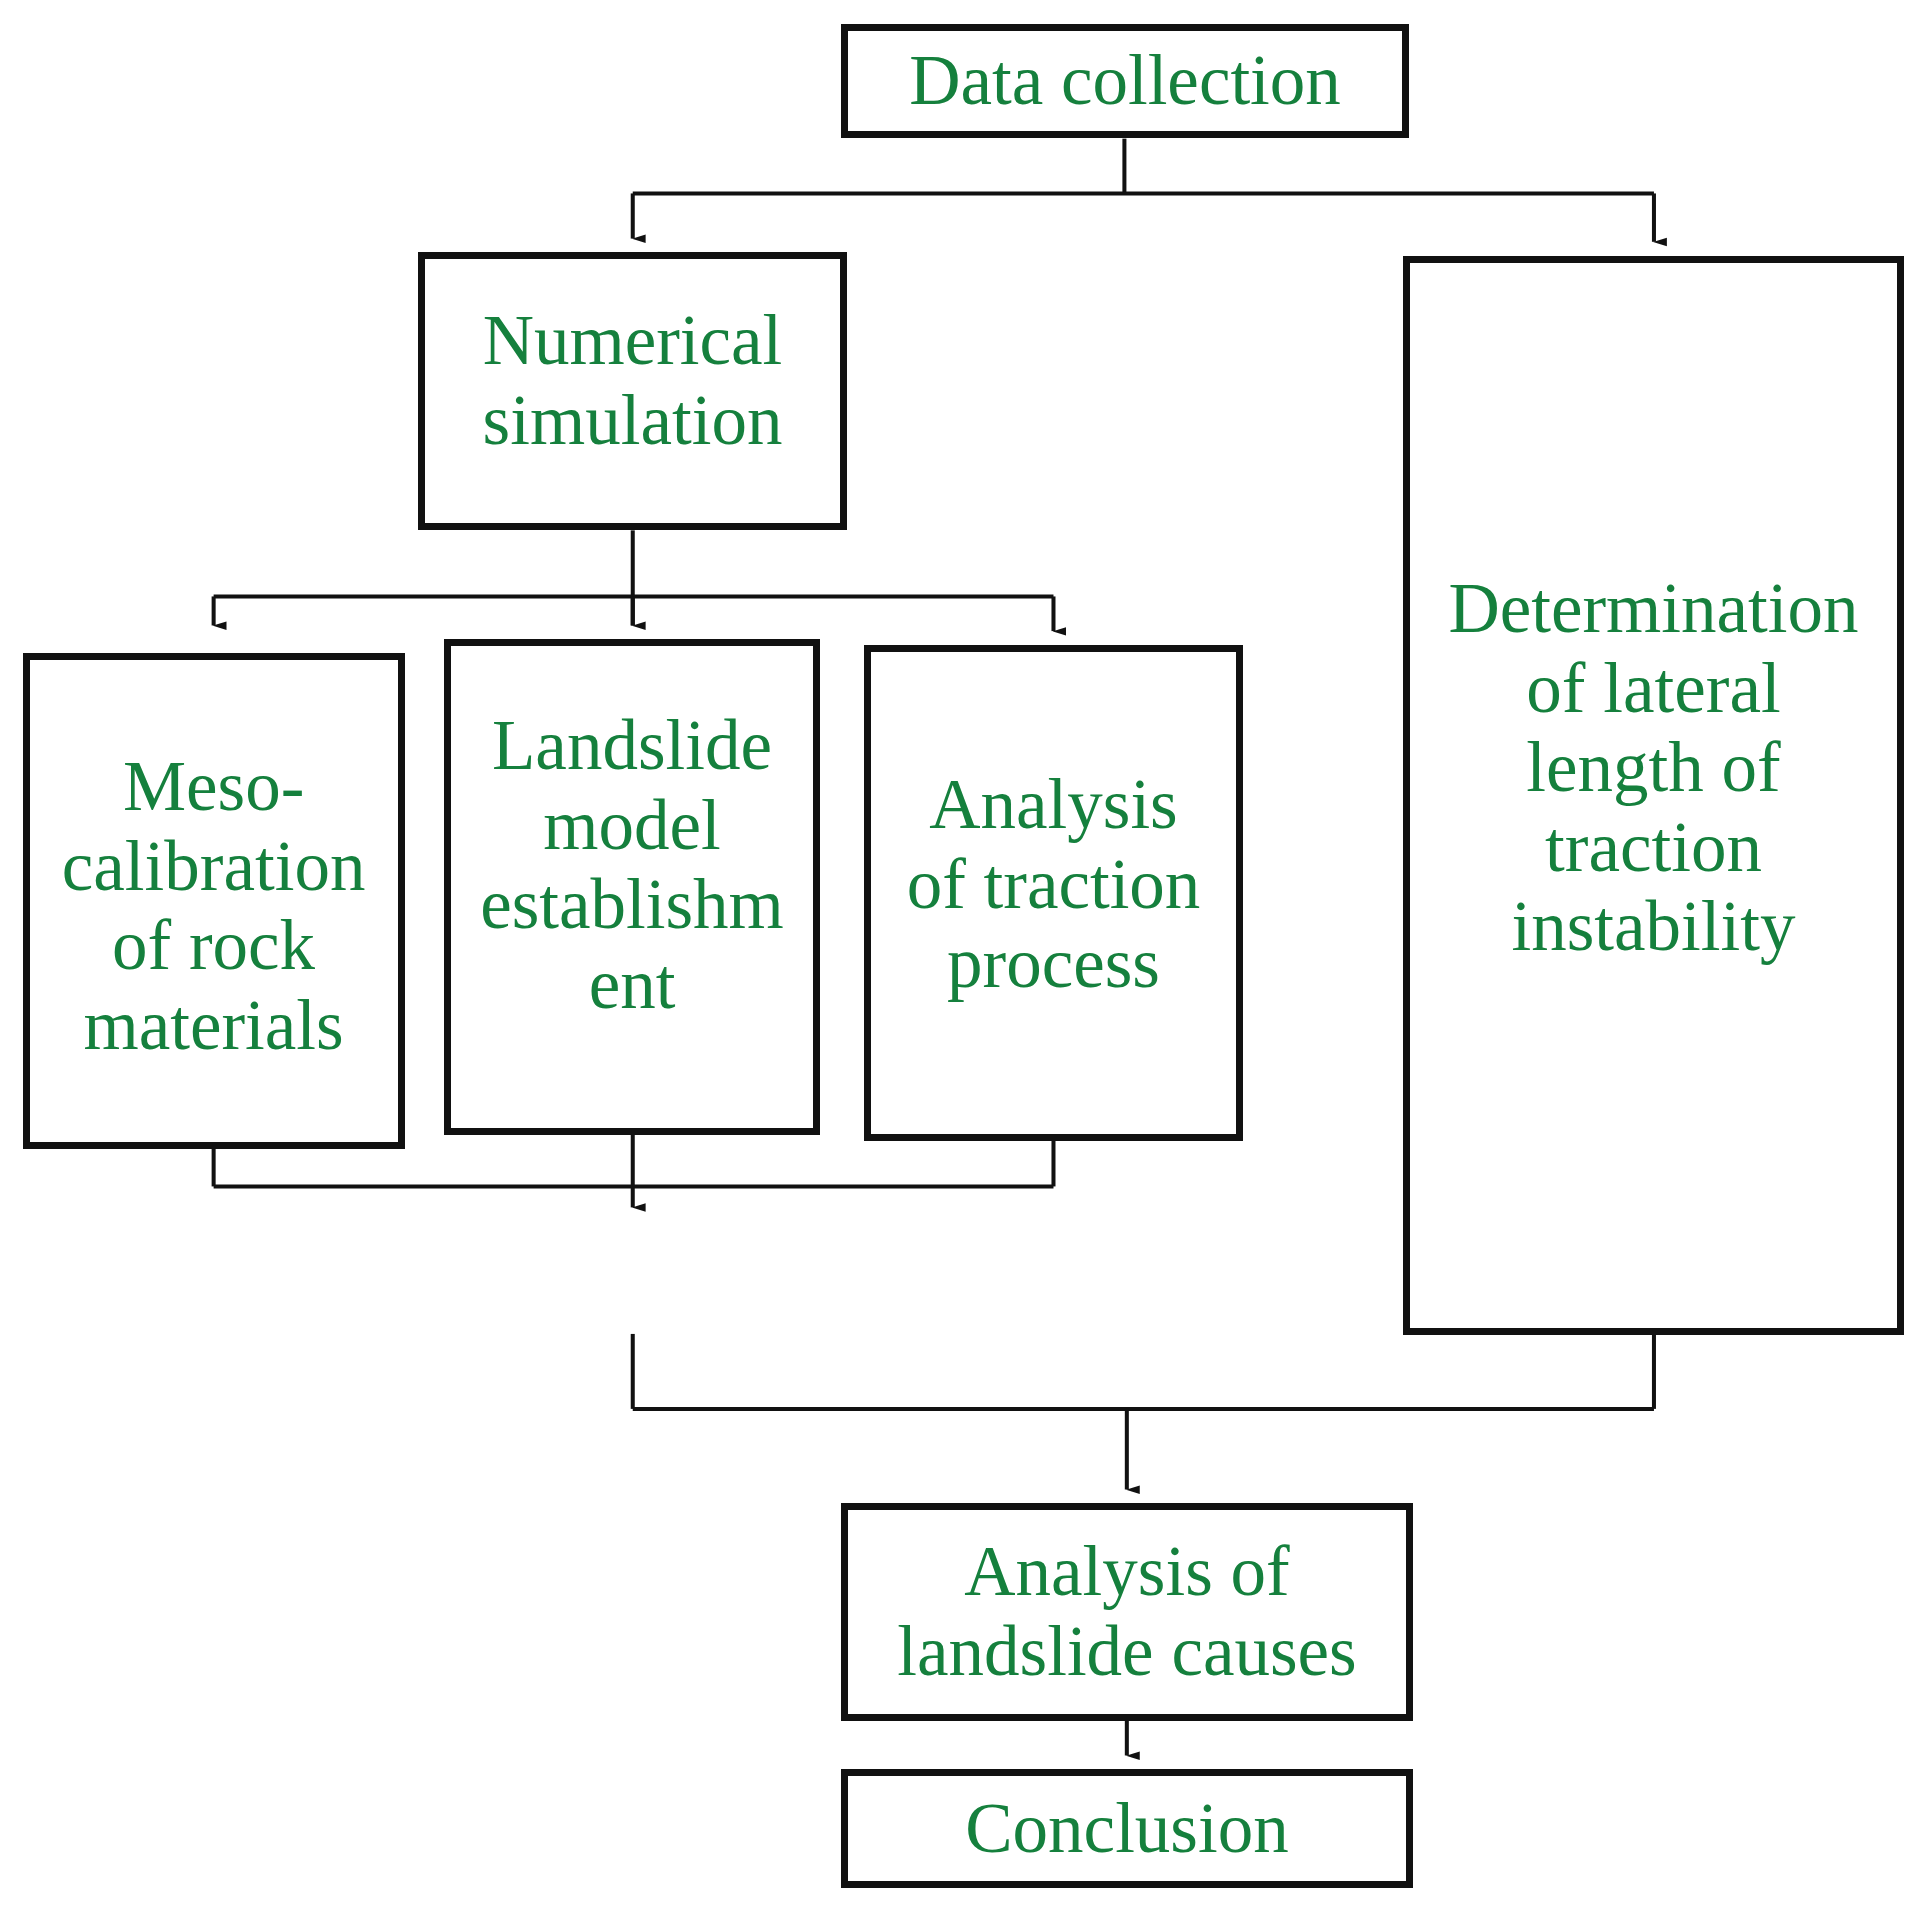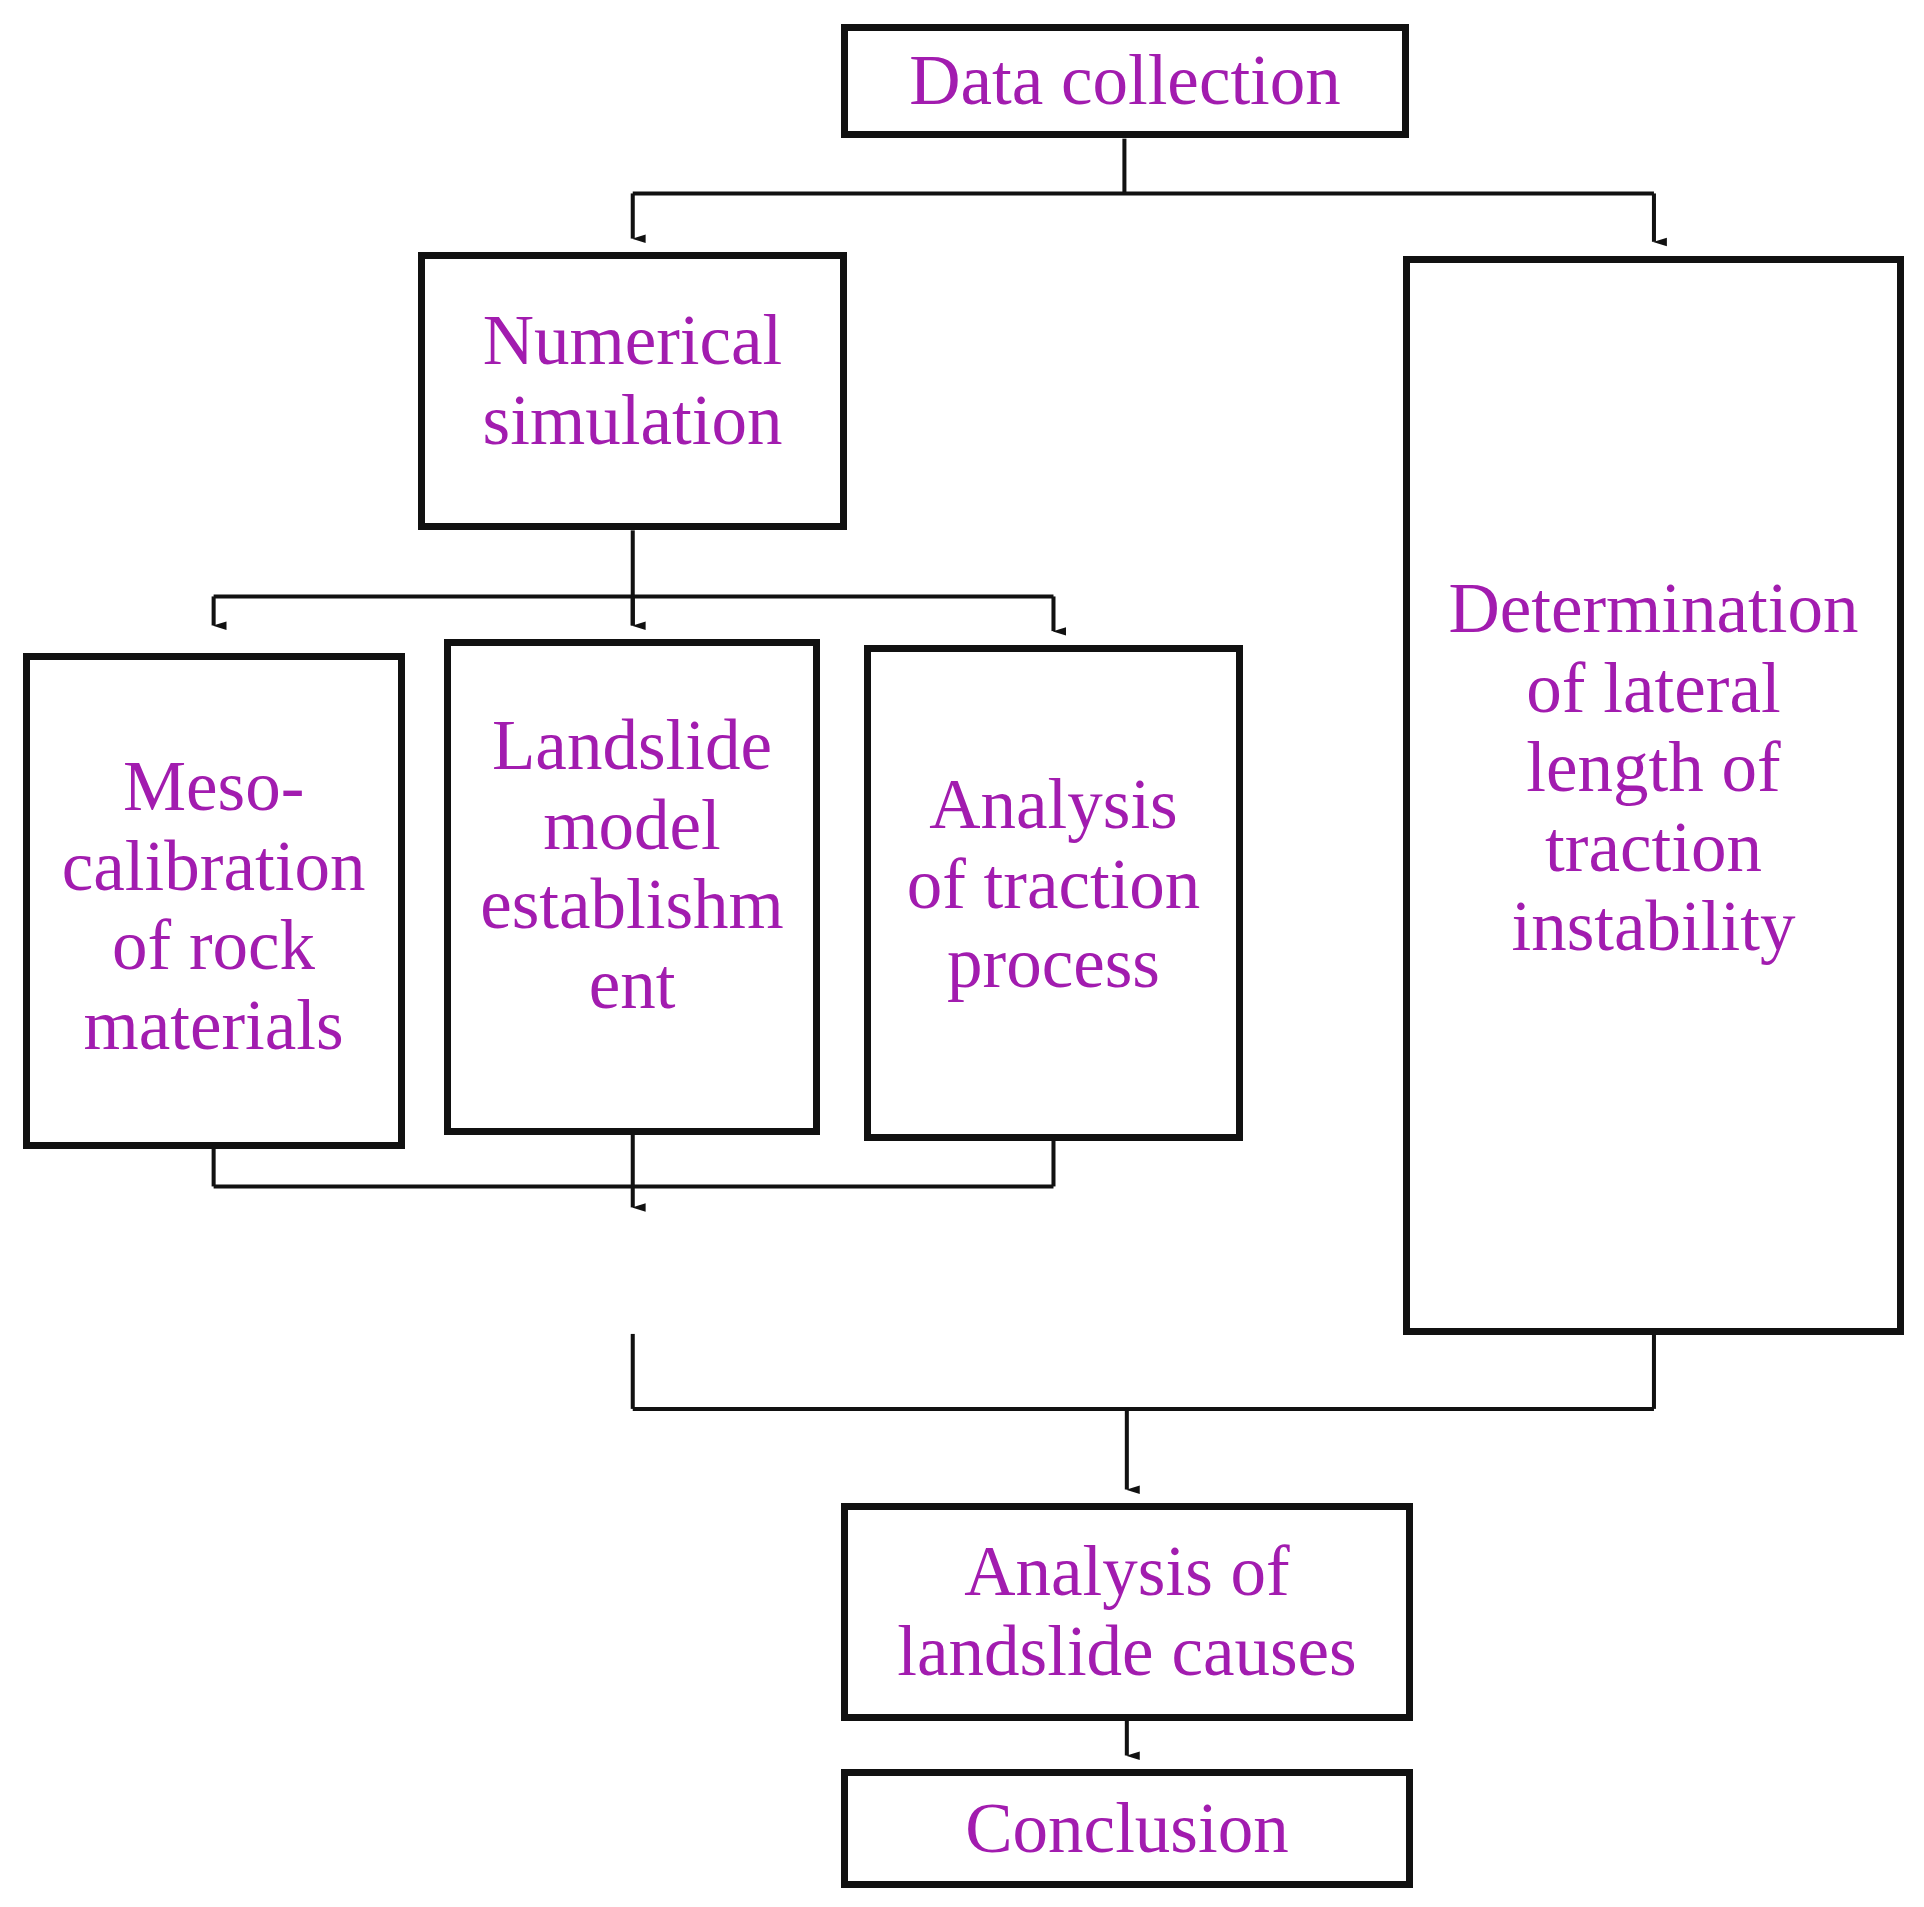--- a/index.html
+++ b/index.html
@@ -27,21 +27,21 @@
     height: 1907px;
     pointer-events: none;
   }
   .node {
     position: absolute;
     box-sizing: border-box;
     background: #ffffff;
     border: 7.3px solid #111111;
     display: flex;
     justify-content: center;
-    color: #a21caf;
+    color: #15803d;
     line-height: 1.12;
     text-align: center;
     white-space: pre-line;
   }
   .node .node-label {
     display: block;
     width: 100%;
     padding: 0 4.8px;
   }
   .node.v-center { align-items: center; }

